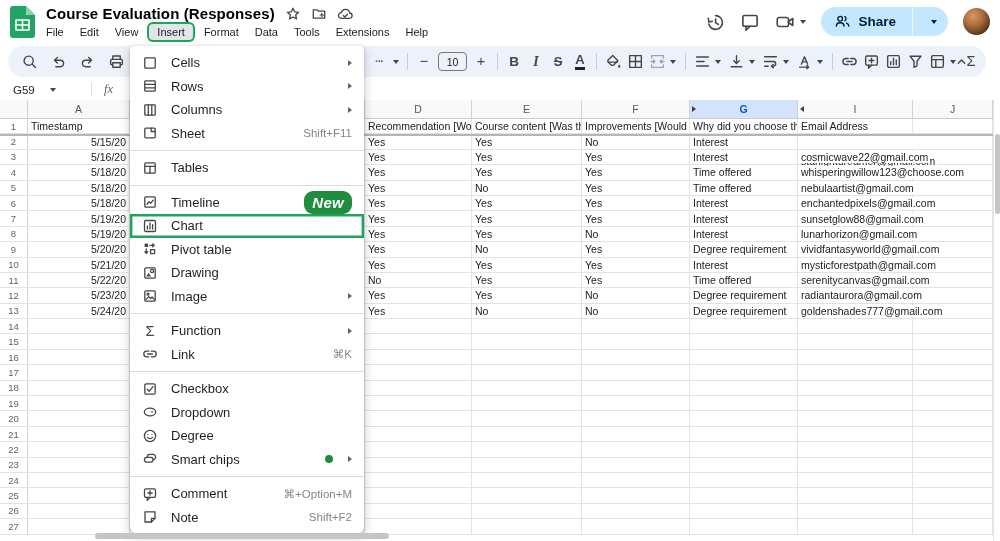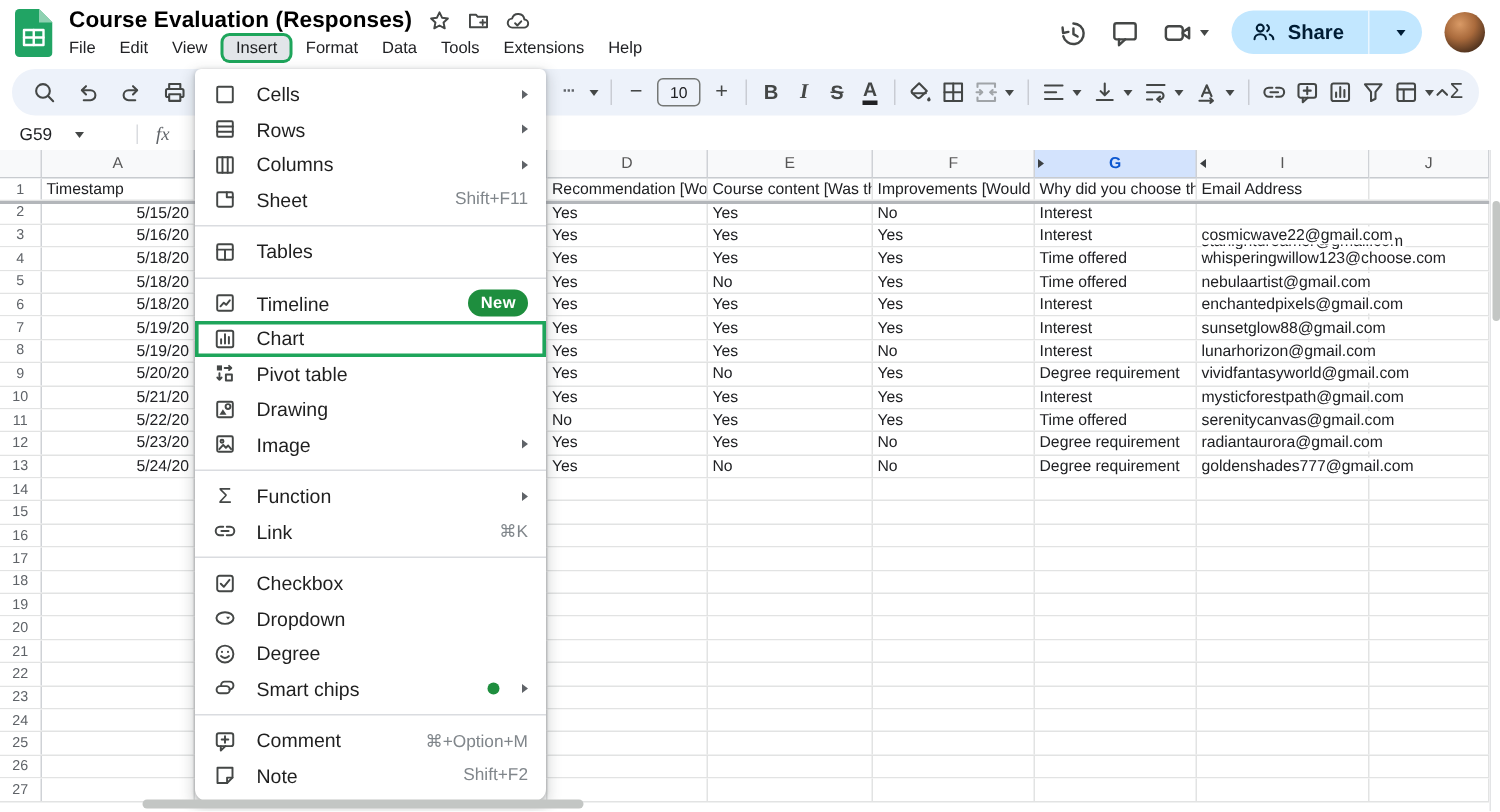--- a/index.html
+++ b/index.html
@@ -76,21 +76,21 @@
   .menu{position:absolute;left:130px;top:46px;width:234px;box-sizing:border-box;background:#fff;border-radius:4px 4px 8px 8px;
         box-shadow:0 1px 3px rgba(60,64,67,.3),0 4px 8px 3px rgba(60,64,67,.15);padding:5px 0;z-index:50;}
   .m-item{height:23.5px;display:flex;align-items:center;padding:0 12px;position:relative;cursor:default;}
   .m-item.hl{box-shadow:inset 0 0 0 2.4px var(--green);}
   .m-ic{width:16px;height:16px;margin-right:13px;flex:none;display:flex;align-items:center;justify-content:center;}
   .m-ic svg{width:16px;height:16px;}
   .m-label{font-size:13px;color:#1f1f1f;flex:1;white-space:nowrap;}
   .m-short{font-size:11.5px;color:#80868b;margin-left:8px;white-space:nowrap;}
   .m-arrow{margin-left:8px;width:0;height:0;border-left:4.5px solid #5f6368;border-top:3.8px solid transparent;border-bottom:3.8px solid transparent;}
   .m-div{border-top:1px solid #dadce0;margin:5px 0;}
-  .badge{background:#1e8e3e;color:#fff;font-size:11px;font-weight:700;padding:3px 8px;border-radius:9px;letter-spacing:.3px;}
+  .badge{background:#1e8e3e;color:#fff;font-size:15px;font-weight:700;padding:3px 8px;border-radius:9px;letter-spacing:.3px;font-style:italic;}
   .dot{width:8px;height:8px;border-radius:50%;background:#1e8e3e;margin-right:7px;}
   svg{stroke:#444746;fill:none;stroke-width:1.3;stroke-linecap:round;stroke-linejoin:round;}
 </style>
 </head>
 <body>
 
 <div class="app" style="--green:#1ea55b">
 
   <header class="topbar">
     <div class="logo">

